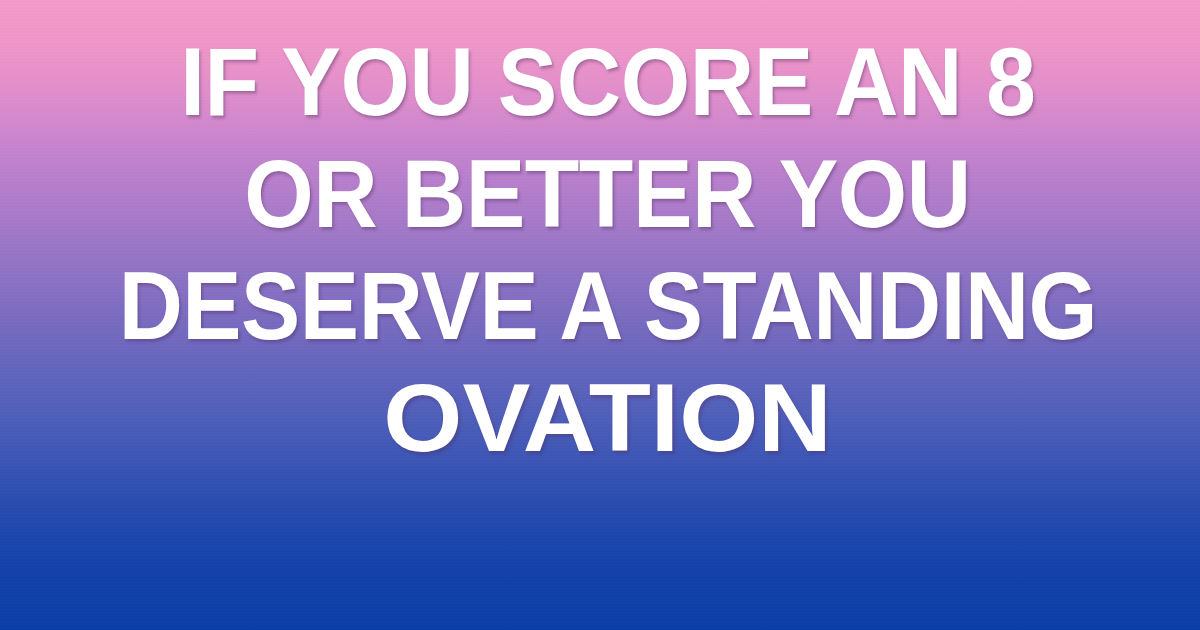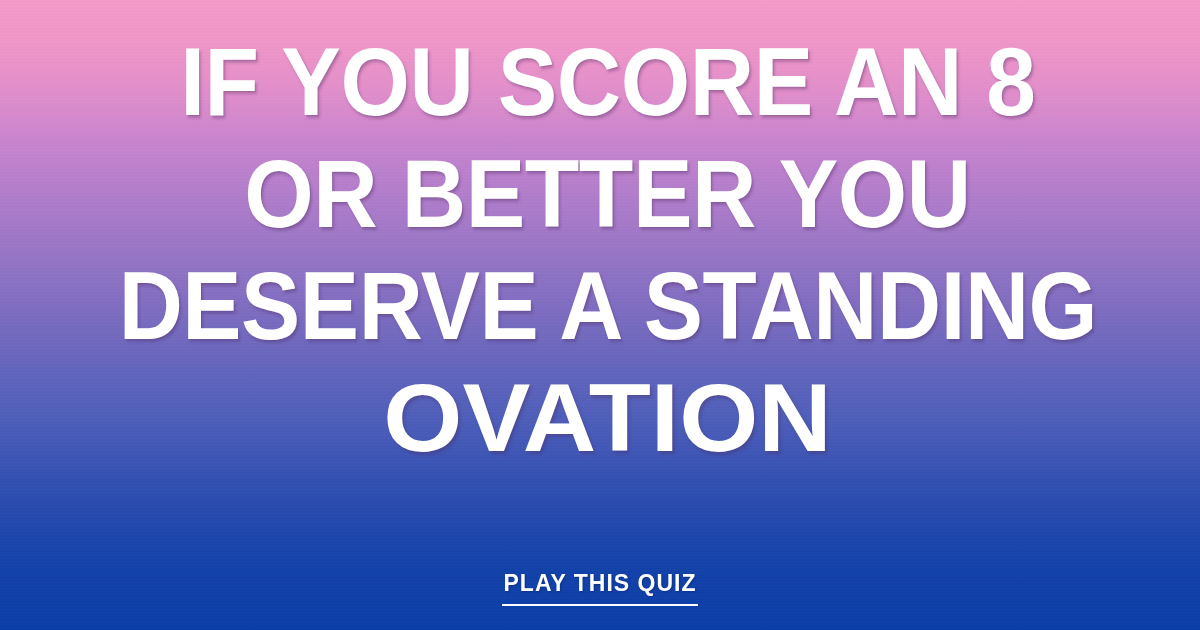--- a/index.html
+++ b/index.html
@@ -130,17 +130,14 @@
 
 <div class="card">
 
   <div class="headline">
     <span class="hl-line hl-line-1">IF YOU SCORE AN 8</span>
     <span class="hl-line hl-line-2">OR BETTER YOU</span>
     <span class="hl-line hl-line-3">DESERVE A STANDING</span>
     <span class="hl-line hl-line-4">OVATION</span>
   </div>
 
-  <div class="cta-wrap">
-    <a class="cta-link" href="#">PLAY THIS QUIZ</a>
-  </div>
 
 </div>
 
 </body></html>

